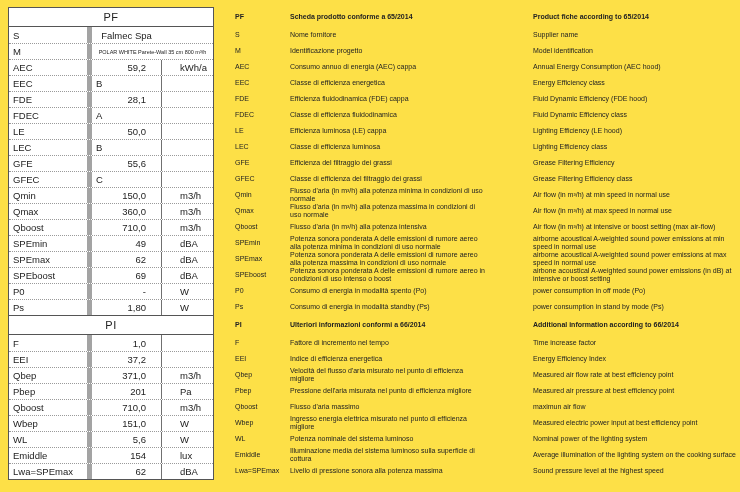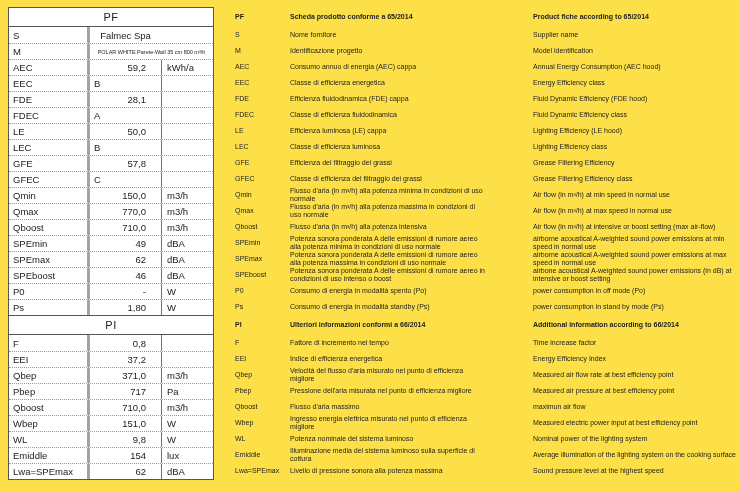--- a/index.html
+++ b/index.html
@@ -16,27 +16,27 @@
     box-sizing:border-box;height:20px;border:1px solid #555;
     display:flex;align-items:center;justify-content:center;
     font-size:11px;letter-spacing:.5px;background:#fff;
   }
   .sec-body{box-sizing:border-box;border:1px solid #555;margin-top:-1px;background:#fff;}
   .sec-body + .sec-header{margin-top:-1px;}
   .t-row{box-sizing:border-box;display:flex;height:16px;align-items:stretch;}
   .t-row + .t-row{border-top:1px dotted #9a9a9a;}
   .t-row > div{box-sizing:border-box;display:flex;align-items:center;font-size:9.5px;}
   .c-code{width:78px;padding-left:4px;}
-  .c-val{width:74px;border-left:3px solid #a3a3a3;}
+  .c-val{width:74px;border-left:5px solid #a3a3a3;}
   .c-val.num{justify-content:flex-end;padding-right:15px;text-align:right;}
   .c-val.letter{padding-left:4px;}
   .c-val.center{justify-content:center;}
   .c-val.wide{width:126px;justify-content:center;}
   .c-val.model{font-size:5.5px;white-space:nowrap;}
-  .c-unit{flex:1;border-left:1px solid #707070;padding-left:5px;}
+  .c-unit{flex:1;border-left:1px solid #707070;padding-left:18px;}
   .c-unit.no-div{border-left:none;}
 
   
   .legend{position:absolute;left:235px;top:7px;width:502px;}
   .l-row{display:flex;align-items:center;height:16px;}
   .l-row.hdr{height:20px;font-weight:bold;}
   .l-row > div{box-sizing:border-box;font-size:7px;line-height:7.6px;}
   .l-code{width:55px;flex:none;}
   .l-it{width:243px;flex:none;padding-right:45px;}
   .l-en{width:204px;flex:none;}
@@ -82,104 +82,104 @@
           <div class="c-val num">50,0</div>
           <div class="c-unit"></div>
         </div>
         <div class="t-row">
           <div class="c-code">LEC</div>
           <div class="c-val letter">B</div>
           <div class="c-unit"></div>
         </div>
         <div class="t-row">
           <div class="c-code">GFE</div>
-          <div class="c-val num">57,8</div>
+          <div class="c-val num">55,6</div>
           <div class="c-unit"></div>
         </div>
         <div class="t-row">
           <div class="c-code">GFEC</div>
           <div class="c-val letter">C</div>
           <div class="c-unit"></div>
         </div>
         <div class="t-row">
           <div class="c-code">Qmin</div>
           <div class="c-val num">150,0</div>
           <div class="c-unit">m3/h</div>
         </div>
         <div class="t-row">
           <div class="c-code">Qmax</div>
-          <div class="c-val num">770,0</div>
+          <div class="c-val num">360,0</div>
           <div class="c-unit">m3/h</div>
         </div>
         <div class="t-row">
           <div class="c-code">Qboost</div>
           <div class="c-val num">710,0</div>
           <div class="c-unit">m3/h</div>
         </div>
         <div class="t-row">
           <div class="c-code">SPEmin</div>
           <div class="c-val num">49</div>
           <div class="c-unit">dBA</div>
         </div>
         <div class="t-row">
           <div class="c-code">SPEmax</div>
           <div class="c-val num">62</div>
           <div class="c-unit">dBA</div>
         </div>
         <div class="t-row">
           <div class="c-code">SPEboost</div>
-          <div class="c-val num">46</div>
+          <div class="c-val num">69</div>
           <div class="c-unit">dBA</div>
         </div>
         <div class="t-row">
           <div class="c-code">P0</div>
           <div class="c-val num">-</div>
           <div class="c-unit">W</div>
         </div>
         <div class="t-row">
           <div class="c-code">Ps</div>
           <div class="c-val num">1,80</div>
           <div class="c-unit">W</div>
         </div>
       </div>
       <div class="sec-header">PI</div>
       <div class="sec-body">
         <div class="t-row">
           <div class="c-code">F</div>
-          <div class="c-val num">0,8</div>
+          <div class="c-val num">1,0</div>
           <div class="c-unit"></div>
         </div>
         <div class="t-row">
           <div class="c-code">EEI</div>
           <div class="c-val num">37,2</div>
           <div class="c-unit"></div>
         </div>
         <div class="t-row">
           <div class="c-code">Qbep</div>
           <div class="c-val num">371,0</div>
           <div class="c-unit">m3/h</div>
         </div>
         <div class="t-row">
           <div class="c-code">Pbep</div>
-          <div class="c-val num">717</div>
+          <div class="c-val num">201</div>
           <div class="c-unit">Pa</div>
         </div>
         <div class="t-row">
           <div class="c-code">Qboost</div>
           <div class="c-val num">710,0</div>
           <div class="c-unit">m3/h</div>
         </div>
         <div class="t-row">
           <div class="c-code">Wbep</div>
           <div class="c-val num">151,0</div>
           <div class="c-unit">W</div>
         </div>
         <div class="t-row">
           <div class="c-code">WL</div>
-          <div class="c-val num">9,8</div>
+          <div class="c-val num">5,6</div>
           <div class="c-unit">W</div>
         </div>
         <div class="t-row">
           <div class="c-code">Emiddle</div>
           <div class="c-val num">154</div>
           <div class="c-unit">lux</div>
         </div>
         <div class="t-row">
           <div class="c-code">Lwa=SPEmax</div>
           <div class="c-val num">62</div>

